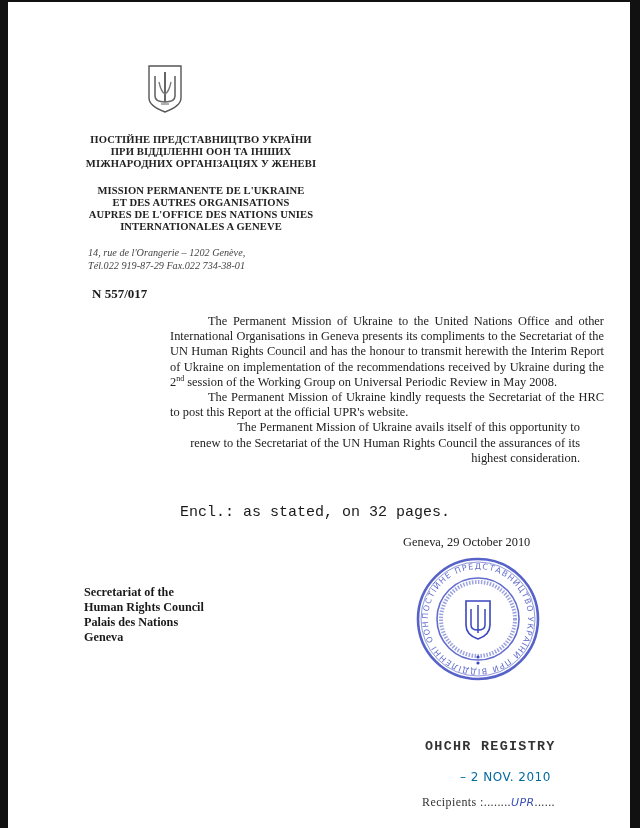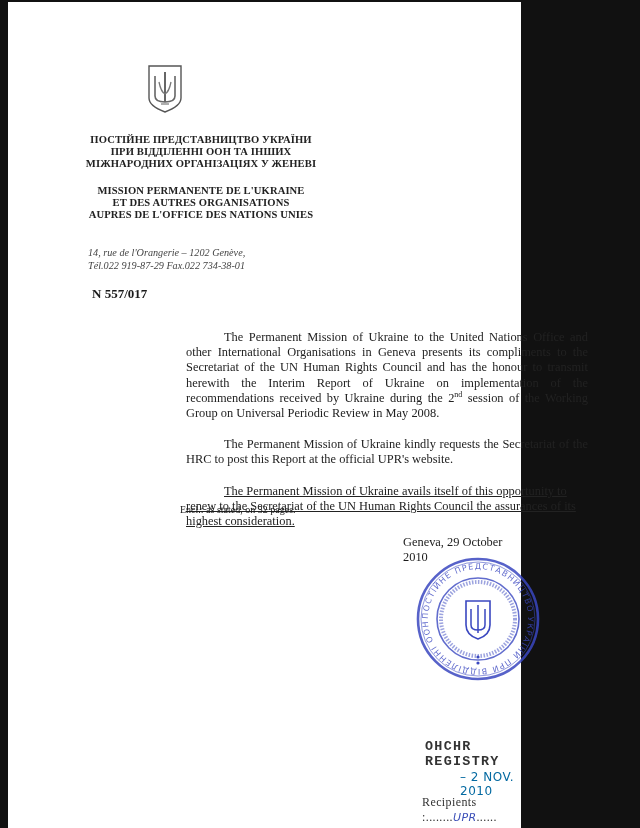--- a/index.html
+++ b/index.html
@@ -3,35 +3,35 @@
   <meta charset="utf-8">
   <style>
     html, body { margin: 0; padding: 0; }
     body {
       width: 640px; height: 828px; background: #111;
       position: relative; overflow: hidden;
       font-family: "Liberation Serif", "DejaVu Serif", serif;
       color: #1a1a1a;
     }
     .page {
-      position: absolute; left: 8px; top: 2px; width: 513px; height: 826px;
+      position: absolute; left: 8px; top: 2px; width: 622px; height: 826px;
       background: #ffffff;
     }
     .abs { position: absolute; }
     .emblem { left: 138px; top: 62px; width: 38px; height: 50px; }
     .hdr { left: 58px; width: 270px; text-align: center; font-weight: bold; font-size: 10.6px; line-height: 12px; letter-spacing: 0.1px; color: #222; }
     .hdr-ua { top: 132px; }
     .hdr-fr { top: 183px; }
     .addr { left: 80px; top: 244px; font-style: italic; font-size: 10.2px; line-height: 13px; color: #444; }
     .refno { left: 84px; top: 284px; font-weight: bold; font-size: 13px; }
     .body { left: 162px; top: 312px; width: 434px; font-size: 12.4px; line-height: 15.2px; text-align: justify; color: #222; }
-    .body p { margin: 16px; }
+    .body p { margin: 0; }
     .indent { text-indent: 38px; }
     .body sup { font-size: 8px; line-height: 0; }
-    .encl { left: 172px; top: 502px; font-size: 10px; }
+    .encl { left: 172px; top: 502px; font-size: 15px; font-family: Liberation Mono, monospace; }
     .dateline { left: 395px; top: 533px; font-size: 12.4px; }
     .addressee { left: 76px; top: 583px; font-weight: bold; font-size: 12.2px; line-height: 15px; }
     .seal { left: 406px; top: 553px; width: 128px; height: 128px; }
     .registry { left: 417px; top: 737px; font-size: 13.4px; font-weight: bold; letter-spacing: 1.3px; color: #333; font-family: "Liberation Mono", "DejaVu Sans Mono", monospace; }
     .regdate { left: 452px; top: 768px; font-size: 12px; color: #0369a1; font-family: "DejaVu Sans", sans-serif; letter-spacing: 0.5px; }
     .recipients { left: 414px; top: 793px; font-size: 12px; color: #333; letter-spacing: 0.4px; }
     .handwritten { color: #3b4fb8; font-style: italic; font-family: "DejaVu Sans", sans-serif; font-size: 11px; }
   </style>
 </head>
 <body>
@@ -51,33 +51,34 @@
   <div class="abs hdr hdr-ua">
     <div>ПОСТІЙНЕ ПРЕДСТАВНИЦТВО УКРАЇНИ</div>
     <div>ПРИ ВІДДІЛЕННІ ООН ТА ІНШИХ</div>
     <div>МІЖНАРОДНИХ ОРГАНІЗАЦІЯХ У ЖЕНЕВІ</div>
   </div>
 
   <div class="abs hdr hdr-fr">
     <div>MISSION PERMANENTE DE L'UKRAINE</div>
     <div>ET DES AUTRES ORGANISATIONS</div>
     <div>AUPRES DE L'OFFICE DES NATIONS UNIES</div>
+    <div>INTERNATIONALES A GENEVE</div>
   </div>
 
   <div class="abs addr">
     <div>14, rue de l'Orangerie – 1202 Genève,</div>
     <div>Tél.022 919-87-29 Fax.022 734-38-01</div>
   </div>
 
   <div class="abs refno">N 557/017</div>
 
   <div class="abs body">
     <p class="indent"><span>The Permanent Mission of Ukraine to the United Nations Office and other International Organisations in Geneva presents its compliments to the Secretariat of the UN Human Rights Council and has the honour to transmit herewith the Interim Report of Ukraine on implementation of the recommendations received by Ukraine during the 2</span><sup>nd</sup><span> session of the Working Group on Universal Periodic Review in May 2008.</span></p>
     <p class="indent">The Permanent Mission of Ukraine kindly requests the Secretariat of the HRC to post this Report at the official UPR's website.</p>
-    <p class="indent" style="text-align:left; width:410px;text-decoration:underline;">The Permanent Mission of Ukraine avails itself of this opportunity to renew to the Secretariat of the UN Human Rights Council the assurances of its highest consideration.</p>
+    <p class="indent" style="text-align:right; width:410px;">The Permanent Mission of Ukraine avails itself of this opportunity to renew to the Secretariat of the UN Human Rights Council the assurances of its highest consideration.</p>
   </div>
 
   <div class="abs encl">Encl.: as stated, on 32  pages.</div>
 
   <div class="abs dateline">Geneva,  29 October 2010</div>
 
   <div class="abs seal">
     <svg width="128" height="128" viewBox="0 0 128 128">
       <defs>
         <path id="ring" d="M64 64 m-50 0 a50 50 0 1 1 100 0 a50 50 0 1 1 -100 0"></path>
@@ -89,20 +90,26 @@
       <text font-size="8" fill="#3a47c0" opacity="0.8" font-family="DejaVu Sans, sans-serif" letter-spacing="1.2">
         <textPath href="#ring">ПОСТІЙНЕ ПРЕДСТАВНИЦТВО УКРАЇНИ ПРИ ВІДДІЛЕННІ ООН * МІЖНАРОДНИХ ОРГАНІЗАЦІЯХ *</textPath>
       </text>
       <path d="M52 46 H76 V70 Q76 80 64 84 Q52 80 52 70 Z" fill="none" stroke="#3a47c0" stroke-width="1.6"></path>
       <path d="M64 50 V78 M57 54 V70 Q57 75 64 75 Q71 75 71 70 V54" fill="none" stroke="#3a47c0" stroke-width="1.5"></path>
       <circle cx="64" cy="102" r="1.6" fill="#3a47c0"></circle>
       <circle cx="64" cy="108" r="1.6" fill="#3a47c0"></circle>
     </svg>
   </div>
 
+  <div class="abs addressee">
+    <div>Secretariat of the</div>
+    <div>Human Rights Council</div>
+    <div>Palais des Nations</div>
+    <div>Geneva</div>
+  </div>
 
   <div class="abs registry">OHCHR REGISTRY</div>
   <div class="abs regdate">– 2 NOV. 2010</div>
   <div class="abs recipients">
     <span>Recipients :........</span><span class="handwritten">UPR</span><span>......</span>
   </div>
 
 </div>
 
 </body></html>

